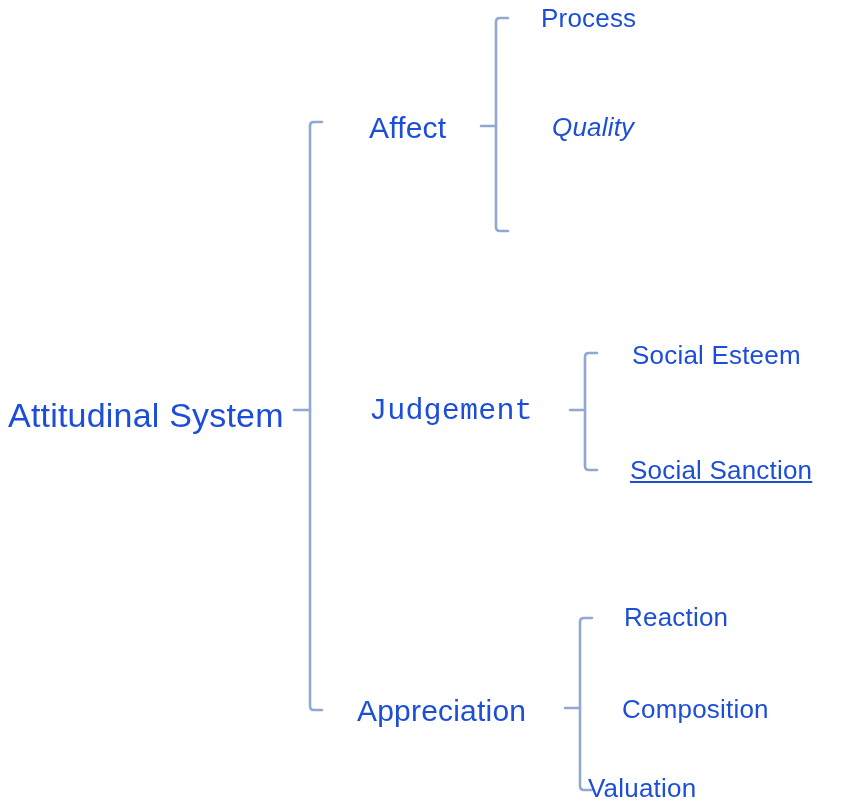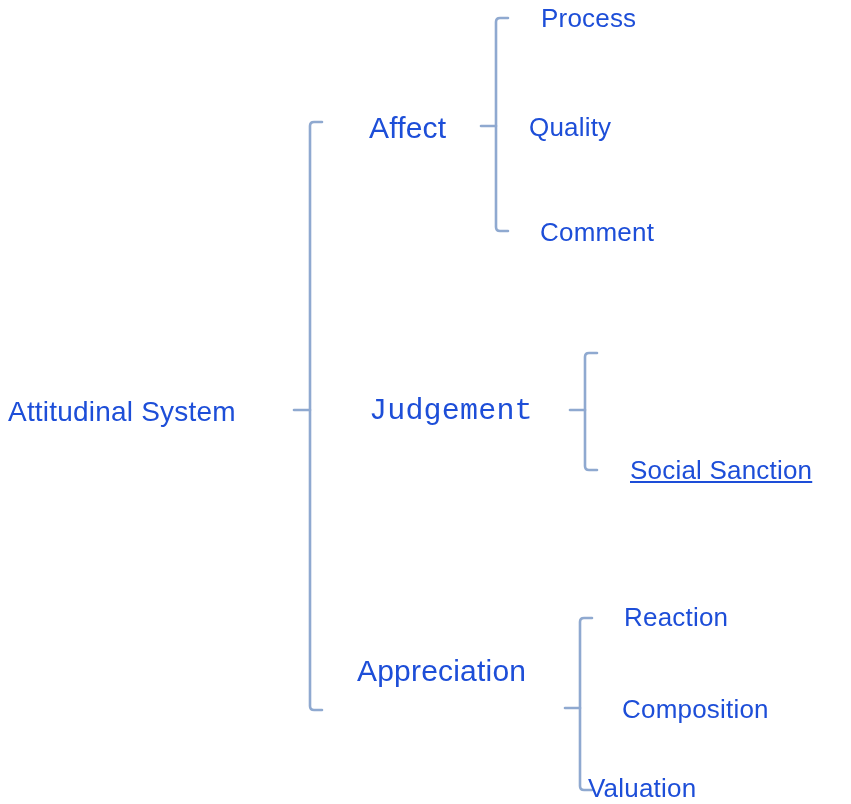--- a/index.html
+++ b/index.html
@@ -25,21 +25,21 @@
   .node-label {
     position: absolute;
     white-space: nowrap;
     color: #1d4ed8;
     font-family: "Liberation Sans", sans-serif;
     font-weight: 400;
     letter-spacing: 0.2px;
     line-height: 1;
   }
   .level-root {
-    font-size: 28px;
+    font-size: 34px;
   }
   .level-mid {
     font-size: 30px;
   }
   .level-leaf {
     font-size: 26px;
   }
 </style>
 </head>
 <body>
@@ -68,26 +68,26 @@
       <path d="M 580 708 L 565 708" fill="none" stroke="#8FA9D0" stroke-width="2.6" stroke-linecap="round"></path>
     </g>
 
   </svg>
 
   <div class="node-label level-root" style="left:8px; top:398px;">Attitudinal System</div>
 
   <div class="node-label level-mid" style="left:369px; top:113px;">Affect</div>
 
   <div class="node-label level-leaf" style="left:541px; top:5px;">Process</div>
-  <div class="node-label level-leaf" style="left:529px; top:114px;">Quality</div>
-  <div class="node-label level-leaf" style="left:540px; top:219px;">Comment</div>
+  <div class="node-label level-leaf" style="left:552px; top:114px;font-style:italic;">Quality</div>
 
   <div class="node-label level-mid" style="left:369px; top:396px;font-family:Liberation Mono, monospace;">Judgement</div>
 
+  <div class="node-label level-leaf" style="left:632px; top:342px;">Social Esteem</div>
   <div class="node-label level-leaf" style="left:630px; top:457px;text-decoration:underline;">Social Sanction</div>
 
-  <div class="node-label level-mid" style="left:357px; top:656px;">Appreciation</div>
+  <div class="node-label level-mid" style="left:357px; top:696px;">Appreciation</div>
 
   <div class="node-label level-leaf" style="left:624px; top:604px;">Reaction</div>
   <div class="node-label level-leaf" style="left:622px; top:696px;">Composition</div>
   <div class="node-label level-leaf" style="left:588px; top:775px;">Valuation</div>
 
 </div>
 
 </body></html>

